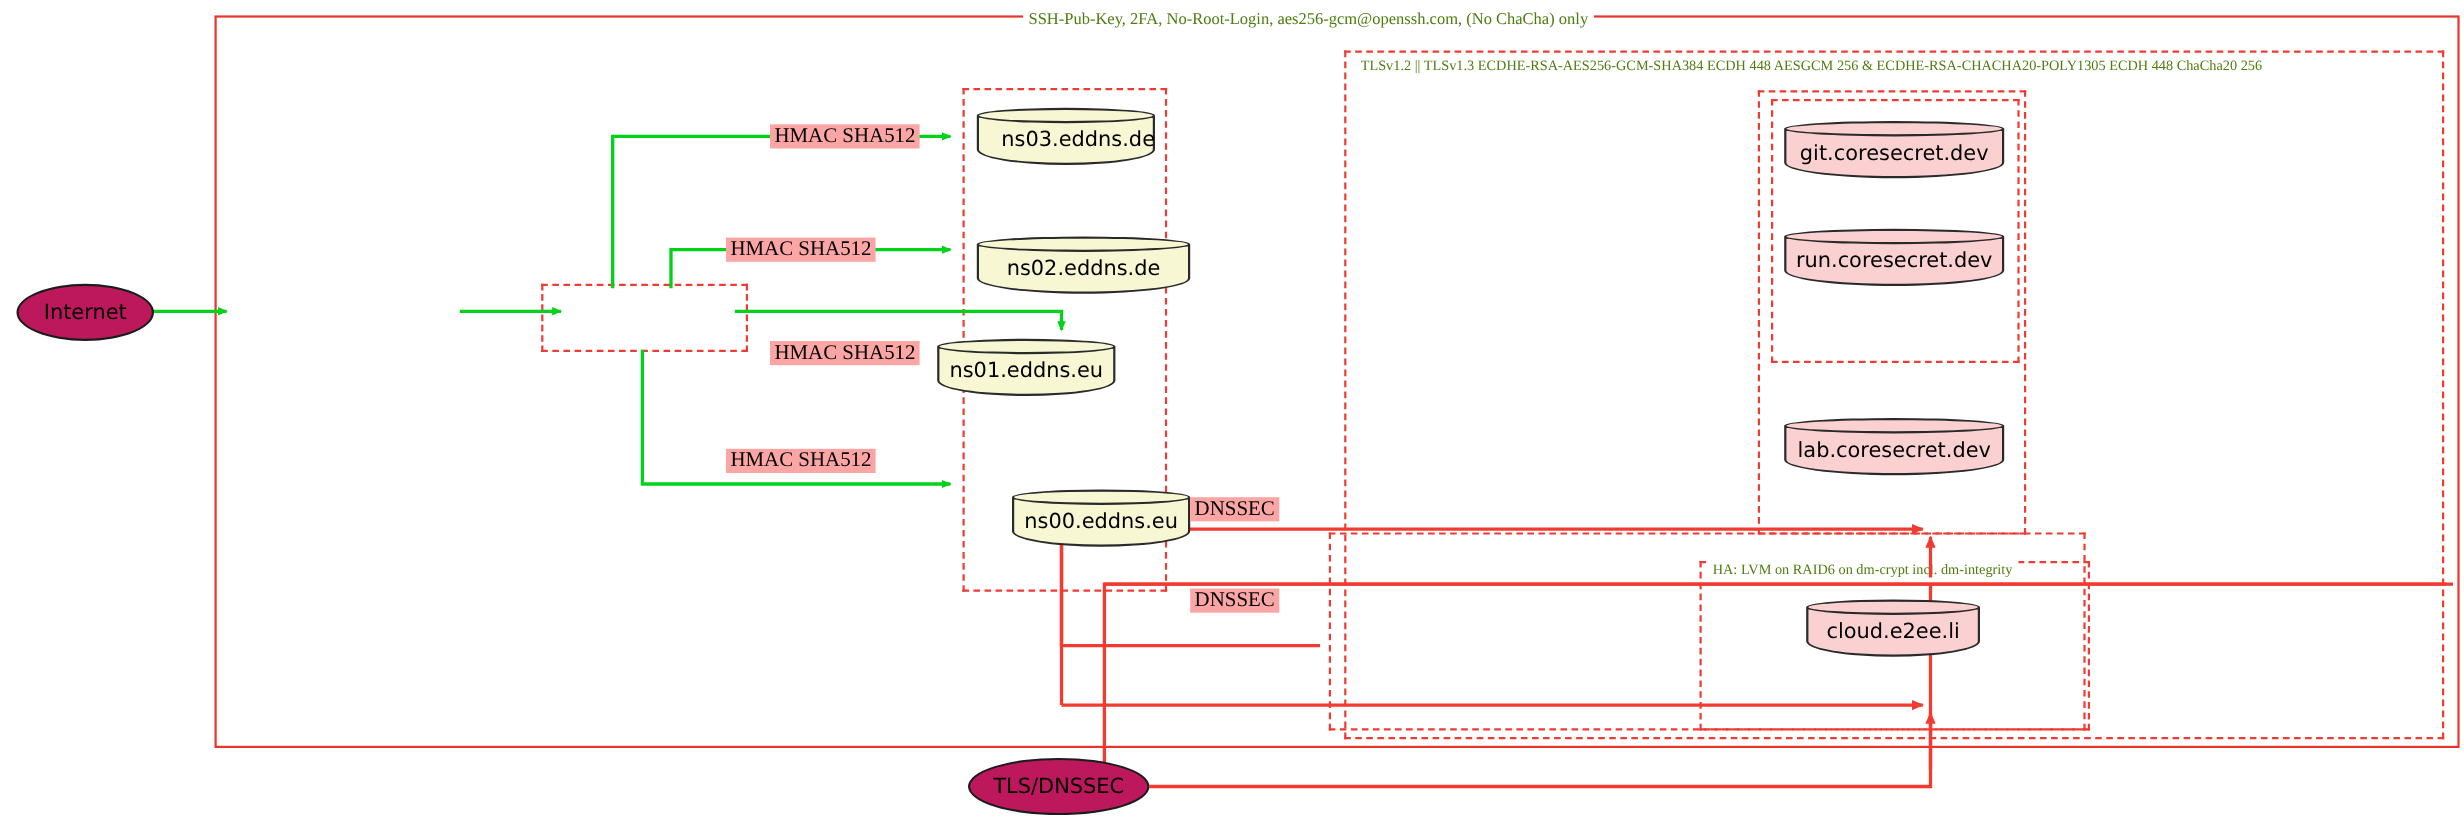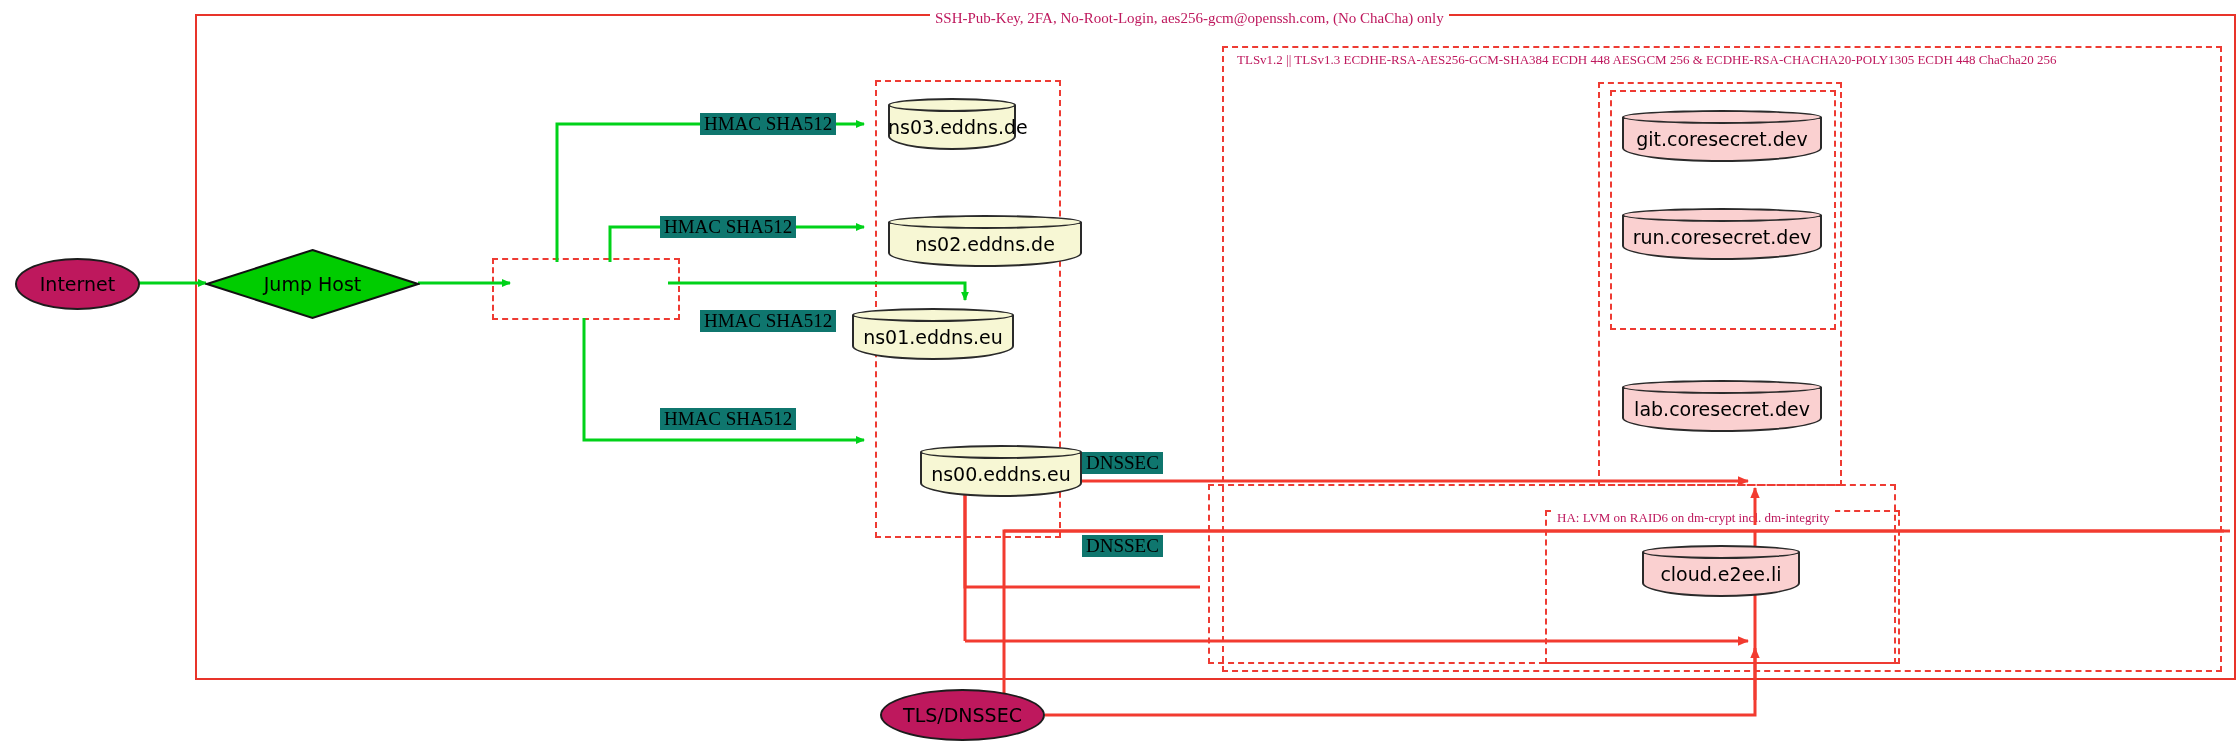--- a/index.html
+++ b/index.html
@@ -22,25 +22,25 @@
   .hm  .cyl-body,.hm  .cyl-top{background:#e2e2f5;}
 
   .ellipse{border:2px solid #1c1c1c;background:#be185d;border-radius:50%;
            font-family:"DejaVu Sans",sans-serif;font-size:19px;}
 
   .diamond-wrap{position:absolute;}
   .diamond-wrap .dlabel{position:absolute;left:0;top:0;width:100%;height:100%;
         display:flex;align-items:center;justify-content:center;
         font-family:"DejaVu Sans",sans-serif;font-size:19px;color:#000;z-index:3;}
 
-  .boxlabel{position:absolute;font-family:"Liberation Serif",serif;color:#be185d;
+  .boxlabel{position:absolute;font-family:"Liberation Serif",serif;color:#4d7c0f;
             white-space:nowrap;background:#ffffff;padding:0 5px;}
 
   .edgelabel{position:absolute;font-family:"Liberation Serif",serif;font-size:19px;color:#000;
-             white-space:nowrap;background:#0f766e;padding:0 4px;}
+             white-space:nowrap;background:#fca5a5;padding:0 4px;}
 
   .rbox{position:absolute;box-sizing:border-box;}
   .solid-red{border:2px solid #e8342a;}
   .dash-red{border:2px dashed #ee3b33;}
 </style>
 </head>
 <body>
 
 <div id="stage">
 
@@ -101,29 +101,23 @@
     <path d="M1045,715 L1755,715 L1755,531" stroke="#f23b30" stroke-width="3" fill="none"></path>
 
     <path d="M1755,700 L1755,648" stroke="#f23b30" stroke-width="3" fill="none" marker-end="url(#ahR)"></path>
     <path d="M1755,525 L1755,488" stroke="#f23b30" stroke-width="3" fill="none" marker-end="url(#ahR)"></path>
   </svg>
 
   <div class="node ellipse" style="left:15px;top:258px;width:125px;height:52px;">
     <span>Internet</span>
   </div>
 
-  <div class="diamond-wrap" style="left:205px;top:248px;width:215px;height:72px;">
-    <svg width="215" height="72" viewBox="0 0 215 72" xmlns="http://www.w3.org/2000/svg">
-      <polygon points="107.5,2 213,36 107.5,70 2,36" fill="#00cc00" stroke="#111" stroke-width="2"></polygon>
-    </svg>
-    <span class="dlabel">Jump Host</span>
-  </div>
 
 
-  <div class="node cyl dns" style="left:888px;top:98px;width:128px;height:52px;">
+  <div class="node cyl dns" style="left:888px;top:98px;width:162px;height:52px;text-align:right;">
     <span class="cyl-body"></span>
     <span class="cyl-top"></span>
     <span class="cyl-label">ns03.eddns.de</span>
   </div>
 
   <div class="node cyl dns" style="left:888px;top:215px;width:194px;height:52px;">
     <span class="cyl-body"></span>
     <span class="cyl-top"></span>
     <span class="cyl-label">ns02.eddns.de</span>
   </div>

